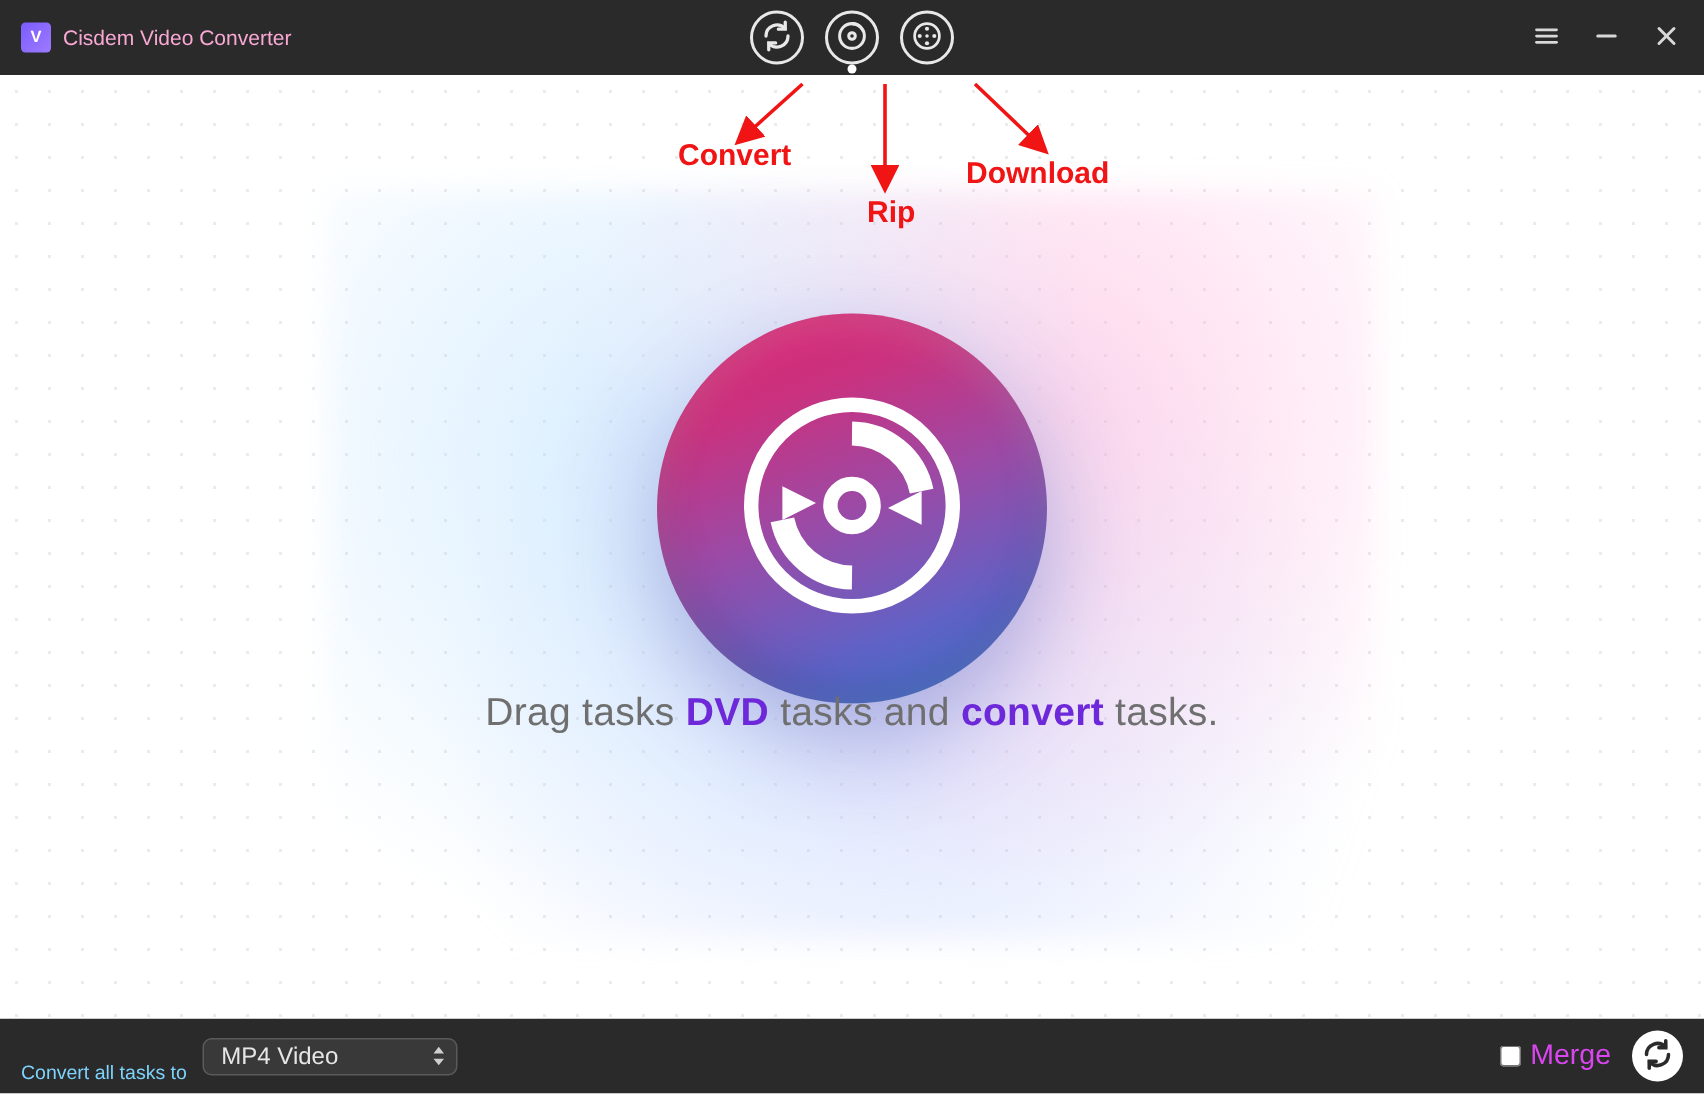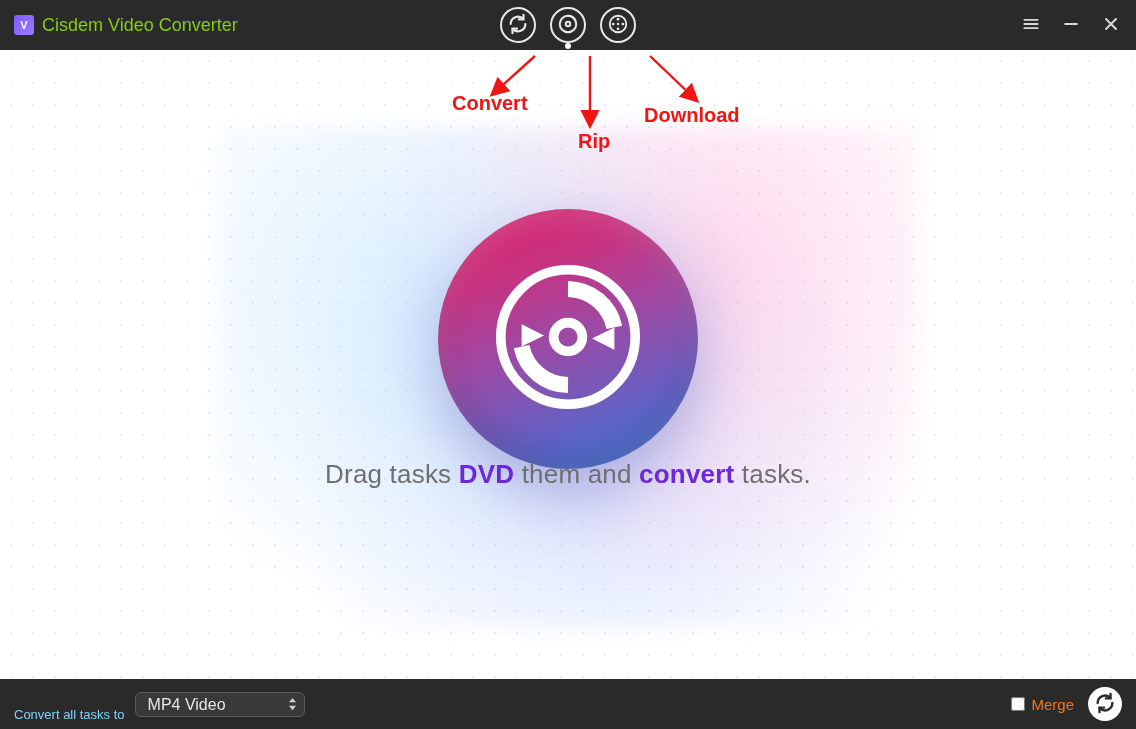--- a/index.html
+++ b/index.html
@@ -3,21 +3,21 @@
 <meta charset="utf-8">
 <style>
 * { margin: 0; padding: 0; box-sizing: border-box; }
 html, body { width: 1136px; height: 729px; overflow: hidden; font-family: -apple-system, BlinkMacSystemFont, "Segoe UI", Arial, sans-serif; }
 .app { width: 1136px; height: 729px; display: flex; flex-direction: column; background: #fff; }
 
 
 .titlebar { height: 50px; background: #2b2a2a; display: flex; align-items: center; padding: 0 14px; position: relative; }
 .brand { display: flex; align-items: center; gap: 8px; }
 .app-icon { width: 20px; height: 20px; background: linear-gradient(135deg,#7b5cff,#9d7bff); border-radius: 3px; display:flex; align-items:center; justify-content:center; font-size:11px; font-weight:bold; color:#fff; }
-.app-title { color: #84cc16; font-size: 18px; font-weight: 500; }
+.app-title { color: #f9a8d4; font-size: 14px; font-weight: 500; }
 .tabs { position:absolute; left:50%; top:50%; transform:translate(-50%,-50%); display:flex; gap:14px; }
 .tab-btn { width:36px; height:36px; border:2.5px solid #e8e8e8; border-radius:50%; background:transparent; display:flex; align-items:center; justify-content:center; cursor:pointer; position:relative; }
 .tab-btn svg { width:22px; height:22px; }
 .tab-btn.active::after { content:''; position:absolute; bottom:-8px; left:50%; transform:translateX(-50%); width:6px; height:6px; border-radius:50%; background:#fff; }
 .win-ctrl { margin-left:auto; display:flex; gap:18px; align-items:center; }
 .win-ctrl button { background:none; border:none; color:#d8d8d8; cursor:pointer; display:flex; align-items:center; justify-content:center; width:22px; height:22px; }
 .win-ctrl svg { width:20px; height:20px; }
 
 
 .content { flex:1; position:relative; background:#fff; overflow:hidden; }
@@ -52,21 +52,21 @@
     linear-gradient(#cfcfcf,#cfcfcf) no-repeat center 1px / 8px 1px,
     conic-gradient(from 45deg at 50% 30%, #cfcfcf 0 90deg, transparent 0) no-repeat,
     conic-gradient(from -135deg at 50% 70%, #cfcfcf 0 90deg, transparent 0) no-repeat;
   background:none;
 }
 .select-arrows { position:absolute; right:8px; top:50%; transform:translateY(-50%); pointer-events:none; }
 .select-arrows svg { width:9px; height:14px; display:block; }
 .footer-right { margin-left:auto; display:flex; align-items:center; gap:14px; }
 .merge-wrap { display:flex; align-items:center; gap:6px; cursor:pointer; }
 .merge-wrap input { width:14px; height:14px; accent-color:#fff; cursor:pointer; }
-.merge-label { color:#f97316; font-size:15px; }
+.merge-label { color:#d946ef; font-size:19px; }
 .go-btn { width:34px; height:34px; border-radius:50%; background:#fff; border:none; display:flex; align-items:center; justify-content:center; cursor:pointer; }
 .go-btn svg { width:22px; height:22px; }
 </style>
 </head>
 <body>
 
 <div class="app">
 
   <div class="titlebar">
     <div class="brand">
@@ -149,21 +149,21 @@
           <circle cx="50" cy="50" r="9" stroke="#fff" stroke-width="6"></circle>
           <path d="M50 20 A30 30 0 0 1 79 44" stroke="#fff" stroke-width="10" stroke-linecap="butt"></path>
           <polygon points="79,44 79,58 65,51" fill="#fff"></polygon>
           <path d="M50 80 A30 30 0 0 1 21 56" stroke="#fff" stroke-width="10" stroke-linecap="butt"></path>
           <polygon points="21,56 21,42 35,49" fill="#fff"></polygon>
         </svg>
       </span>
     </div>
 
     <div class="drag-text">
-      <span>Drag tasks </span><b class="heavy">DVD</b><span> them and </span><b class="heavy">convert</b><span> tasks.</span>
+      <span>Drag tasks </span><b class="heavy">DVD</b><span> tasks and </span><b class="heavy">convert</b><span> tasks.</span>
     </div>
 
     <svg class="annot" viewBox="0 0 1136 150">
       <defs>
         <marker id="arrhead" markerWidth="8" markerHeight="8" refX="5" refY="4" orient="auto">
           <polygon points="0,0 8,4 0,8" fill="#f01414"></polygon>
         </marker>
       </defs>
       <line x1="535" y1="6" x2="495" y2="42" stroke="#f01414" stroke-width="2.4" marker-end="url(#arrhead)"></line>
       <text x="452" y="60">Convert</text>

